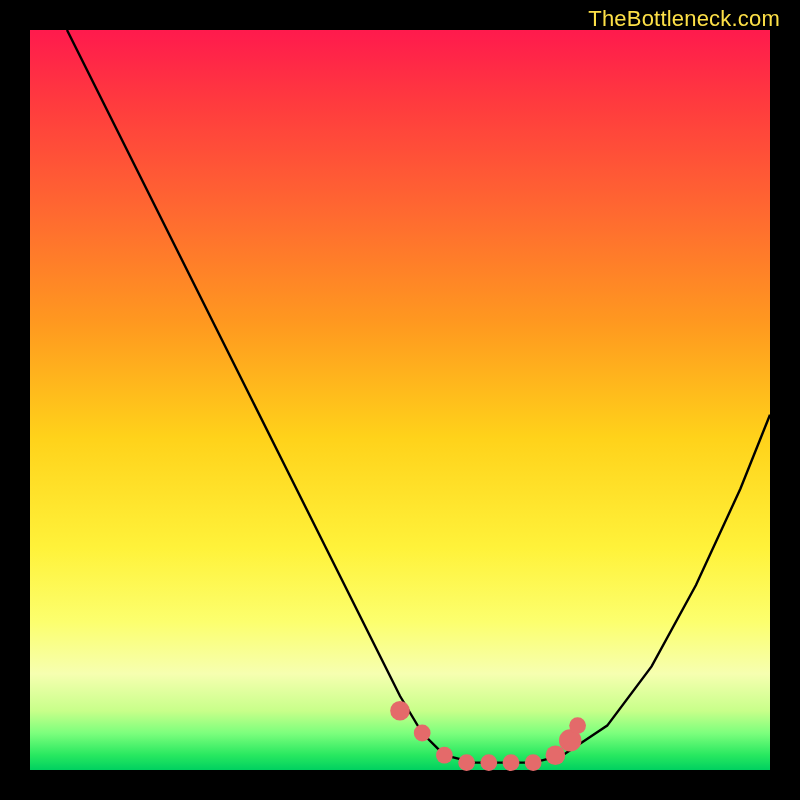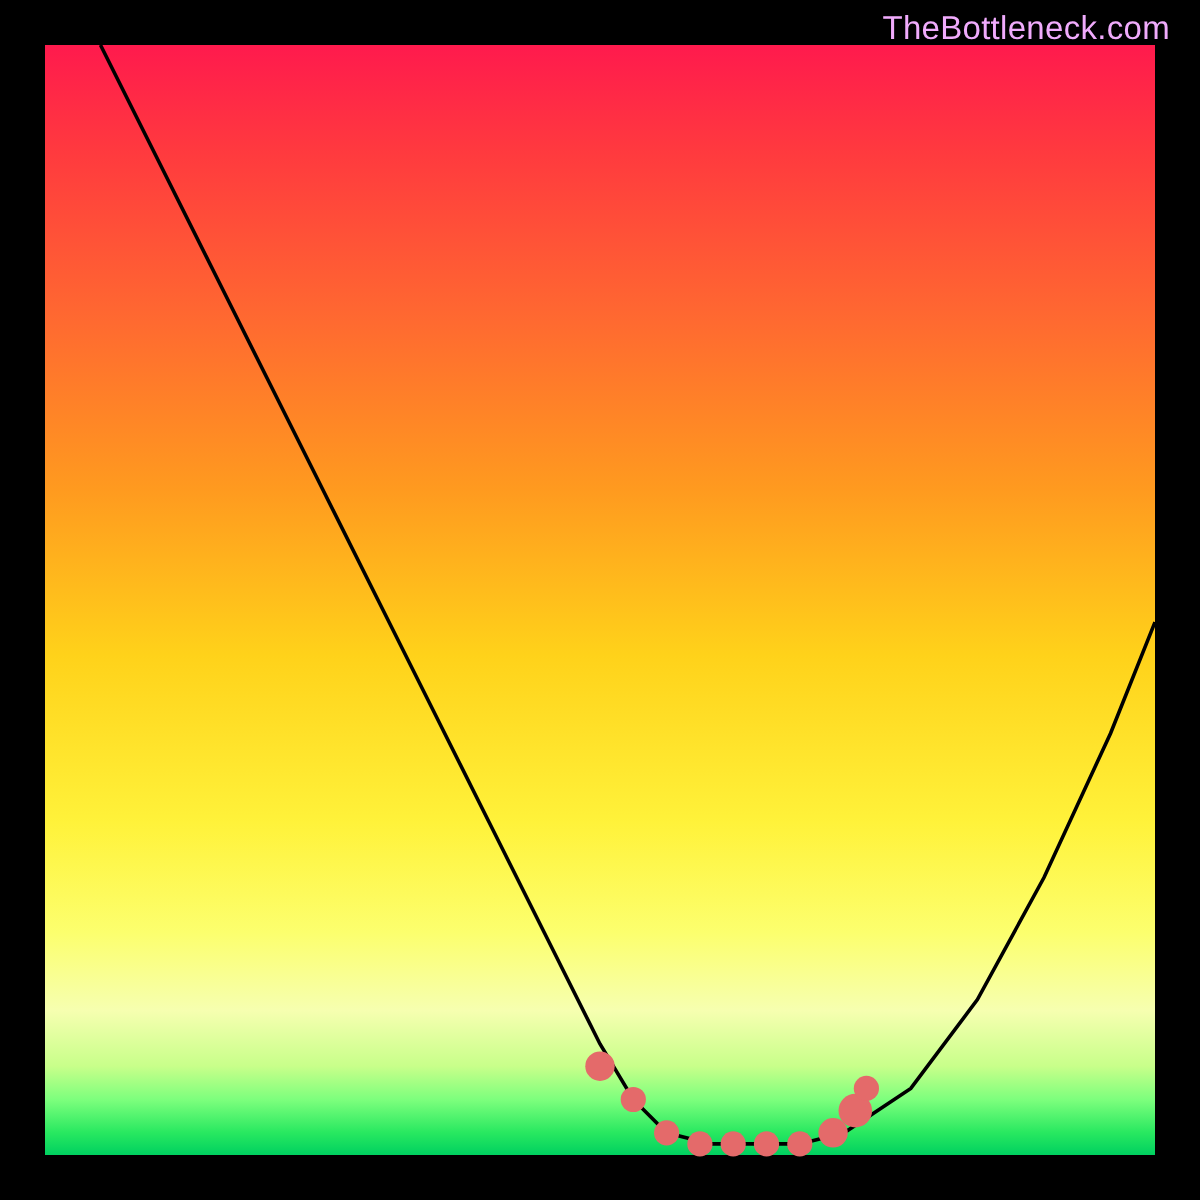--- a/index.html
+++ b/index.html
@@ -39,21 +39,21 @@
       #c8ff8a 92%,
       #7dff7d 95%,
       #28e860 98%,
       #00d060 100%
     );
   }
   .watermark {
     position: absolute;
     top: 6px;
     right: 20px;
-    color: #f0abfc;
+    color: #fde047;
     font-size: 22px;
     letter-spacing: 0.2px;
     user-select: none;
   }
   svg.curve {
     position: absolute;
     left: 0;
     top: 0;
     width: 740px;
     height: 740px;

